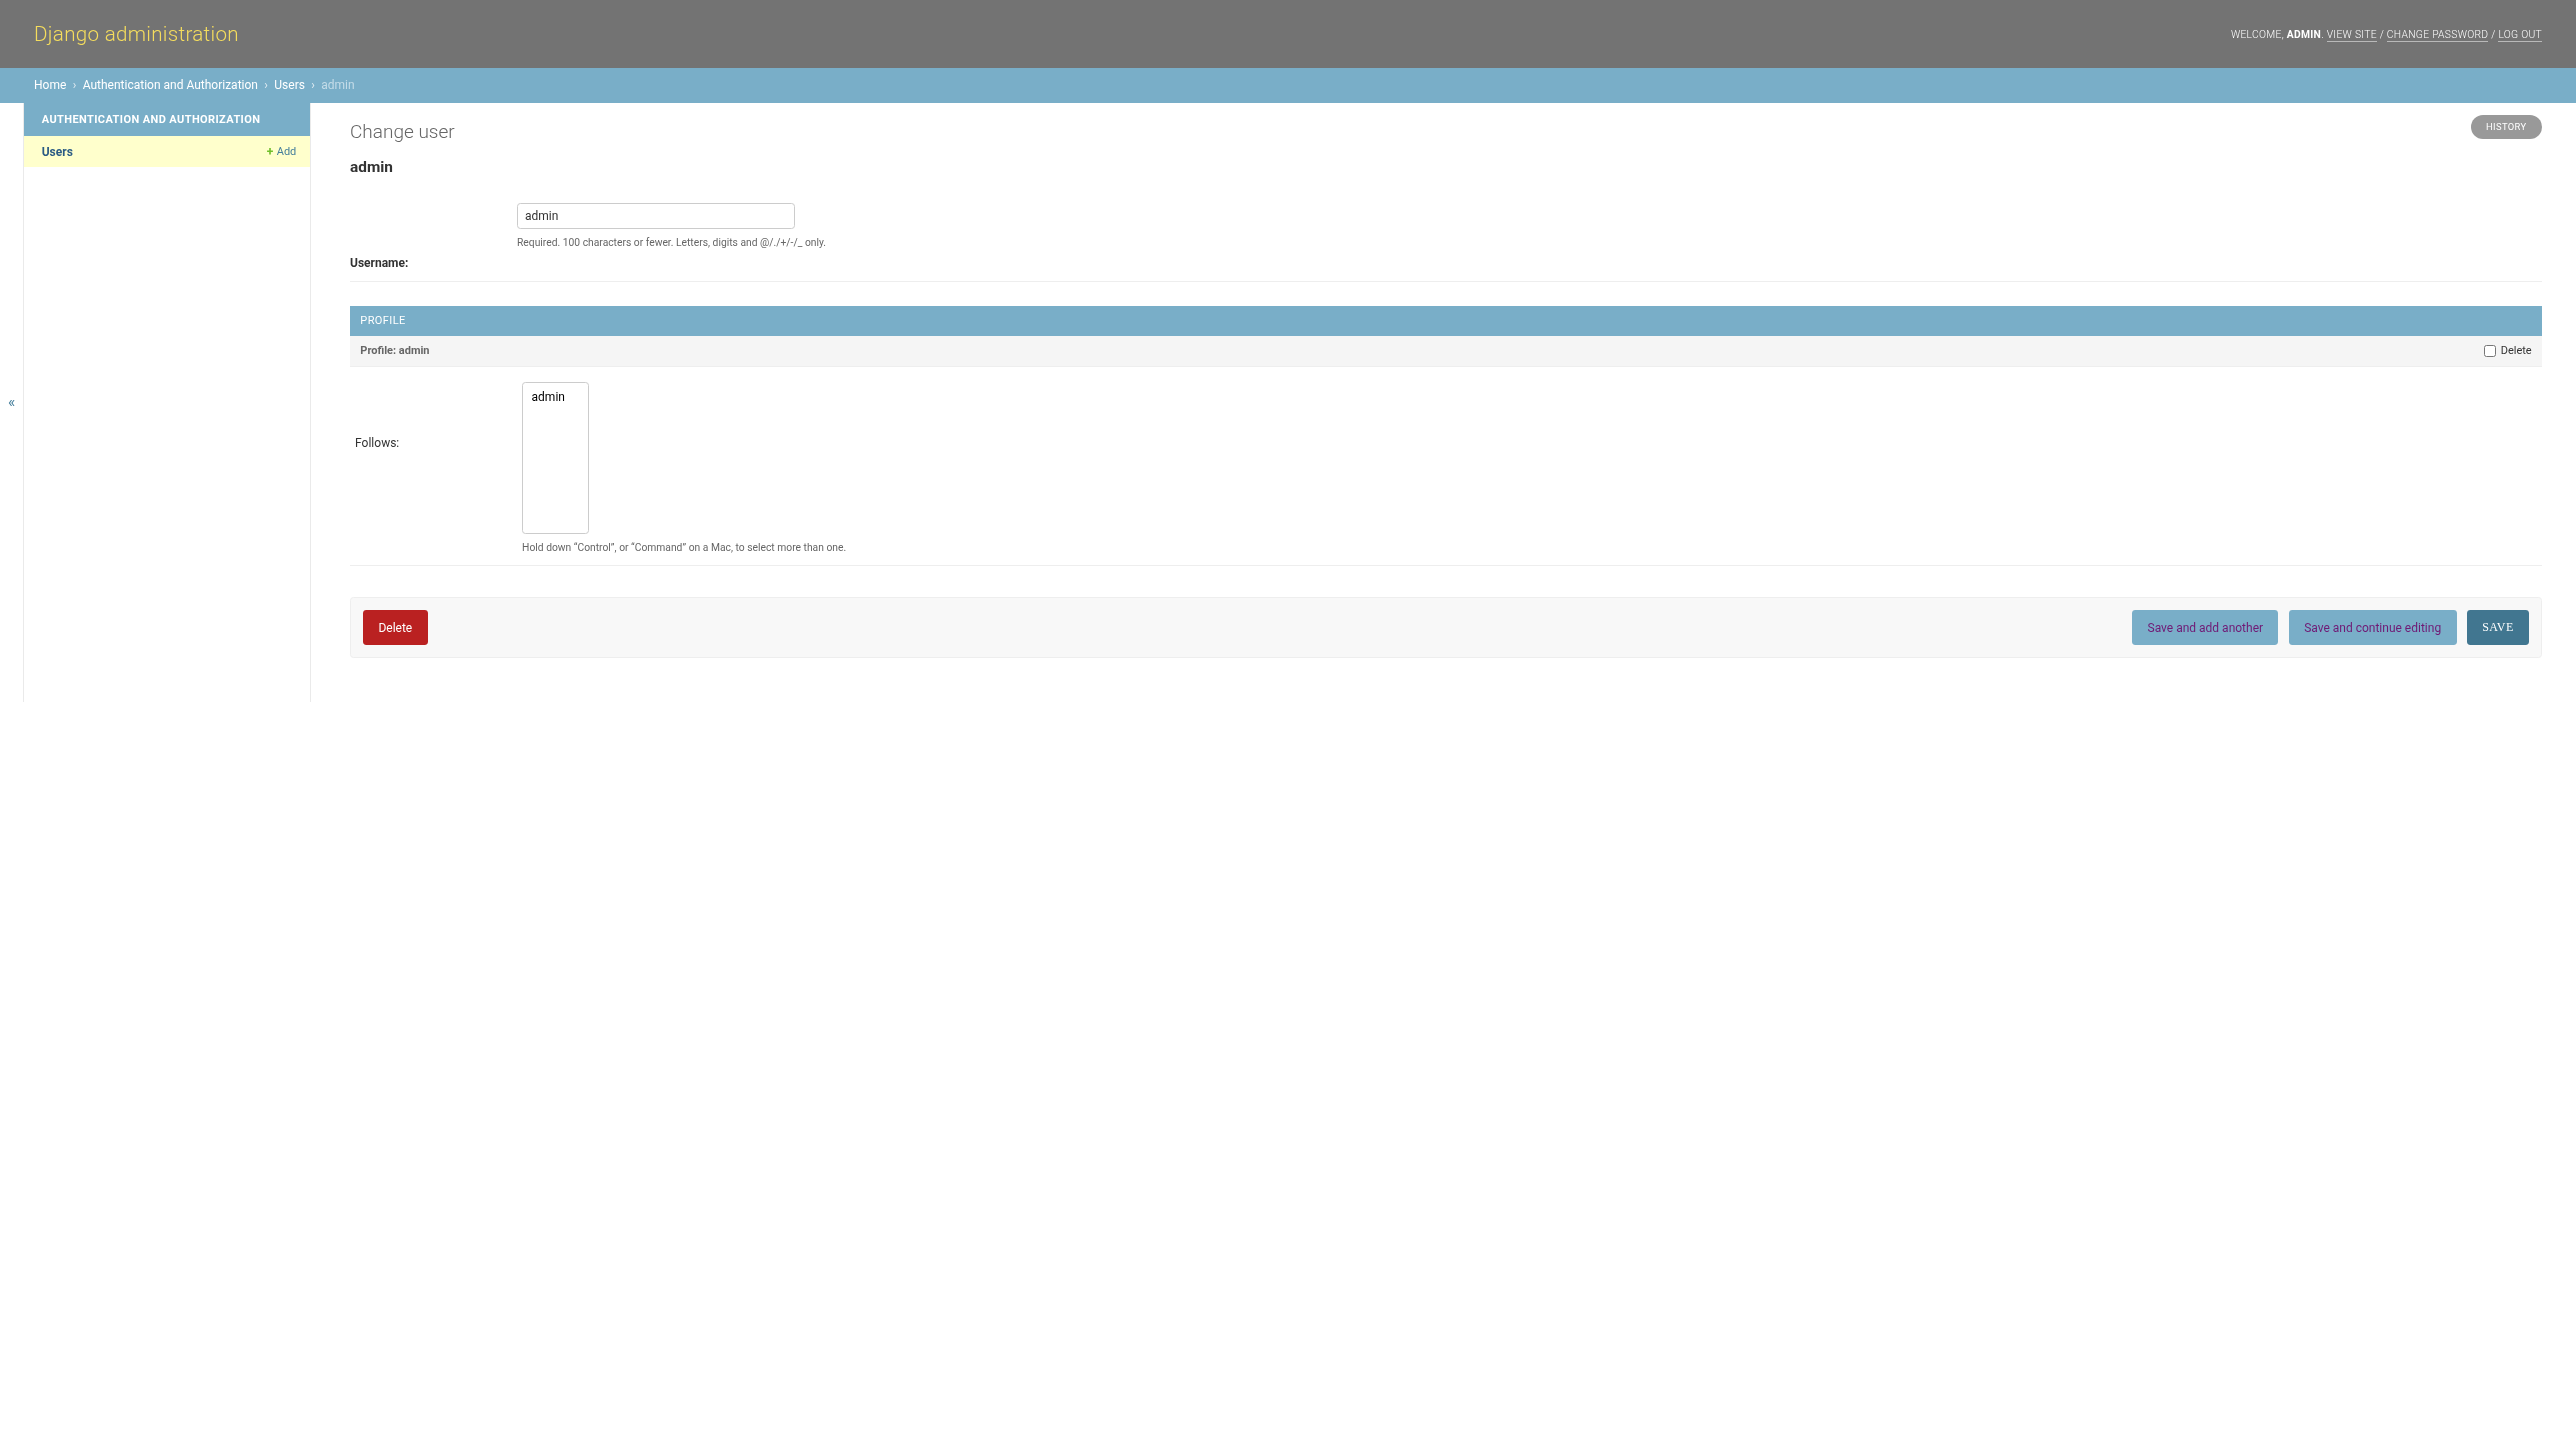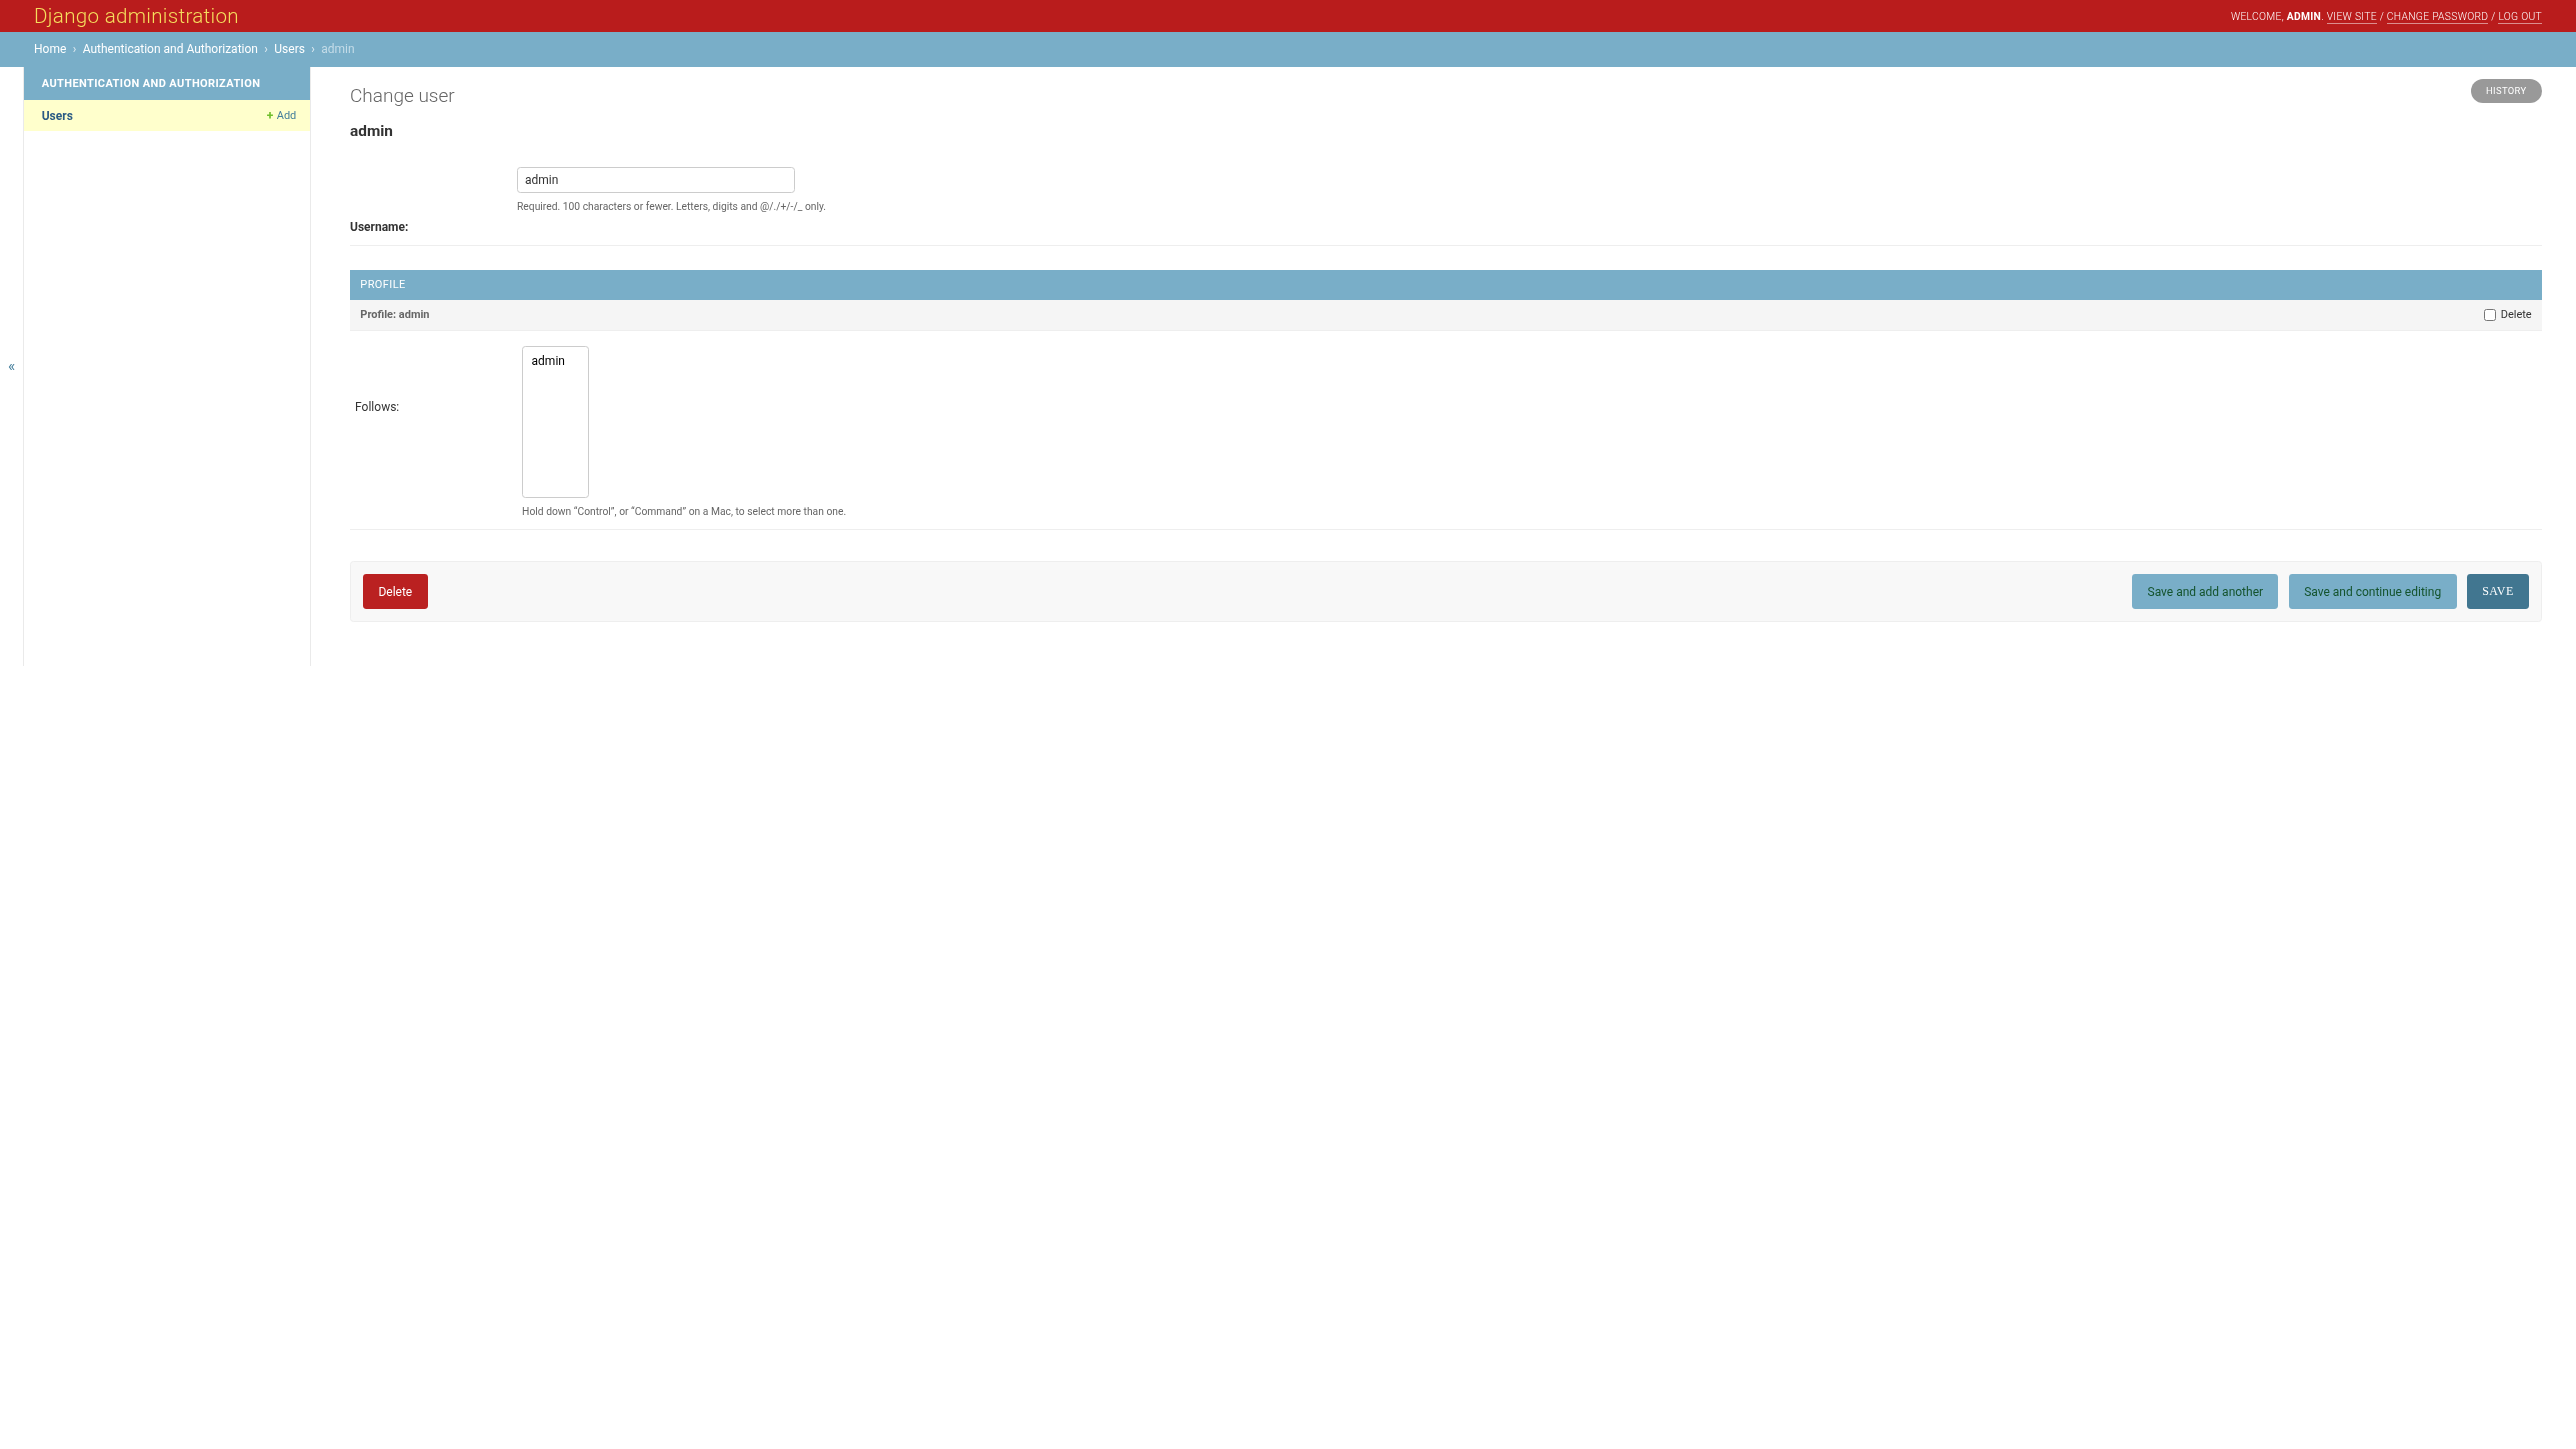--- a/index.html
+++ b/index.html
@@ -1,18 +1,18 @@
 <!DOCTYPE html>
 <html style="font-size:13.7px"><head>
 <meta charset="utf-8">
 <style>
 * { box-sizing: border-box; margin: 0; padding: 0; }
 body { font-family: "Segoe UI", Roboto, Arial, sans-serif; font-size: 12px; color: #333; background: #fff; }
 
-#header { background: #b91c1c; color: #ffc; padding: 4px 34px; display: flex; justify-content: space-between; align-items: center; }
+#header { background: #737373; color: #ffc; padding: 22px 34px; display: flex; justify-content: space-between; align-items: center; }
 #header h1 { font-size: 20.6px; font-weight: 300; color: #f5dd5d; letter-spacing: 0.3px; }
 #user-tools { font-size: 10.3px; color: #fff; text-align: right; font-weight: 300; letter-spacing: 0.3px; }
 #user-tools strong { font-weight: bold; }
 #user-tools a { color: #fff; border-bottom: 0.9px solid rgba(255,255,255,0.5); text-decoration: none; }
 
 .breadcrumbs { background: #79aec8; color: #c4dce8; padding: 10.3px 34px; font-size: 12px; }
 .breadcrumbs a { color: #fff; text-decoration: none; }
 .breadcrumbs .sep { color: #e0ecf2; margin: 0 3.4px; }
 .breadcrumbs .current { color: #c4dce8; }
 
@@ -49,21 +49,21 @@
 .inline-body .form-row { padding: 10.3px 5.1px; border-bottom: 0.9px solid #eee; }
 
 select[multiple] { width: 67px; height: 152px; border: 0.9px solid #ccc; border-radius: 3.4px; padding: 3.4px; font-size: 12px; font-family: inherit; }
 select[multiple] option { padding: 3.4px 5.1px; }
 
 .submit-row { margin-top: 26px; padding: 12px 12px; background: #f8f8f8; border: 0.9px solid #eee; border-radius: 3.4px; display: flex; align-items: center; }
 .submit-row .deletelink { background: #ba2121; color: #fff; padding: 10.3px 15.4px; border-radius: 3.4px; text-decoration: none; font-size: 12px; }
 .submit-row .spacer { flex: 1; }
 .submit-row input[type=submit], .submit-row button { border: none; padding: 10.3px 15.4px; border-radius: 3.4px; font-size: 12px; cursor: pointer; font-family: inherit; margin-left: 10.3px; }
 .submit-row .default { background: #417690; color: #fff; font-weight: 400; letter-spacing: 0.4px; font-family: Liberation Serif, serif; }
-.submit-row .secondary { background: #79aec8; color: #14532d; }
+.submit-row .secondary { background: #79aec8; color: #701a75; }
 </style>
 </head>
 <body>
 
 <div id="header">
   <h1>Django administration</h1>
   <div id="user-tools">
     <span>WELCOME, </span><strong>ADMIN</strong>.
     <a href="#">VIEW SITE</a> /
     <a href="#">CHANGE PASSWORD</a> /

